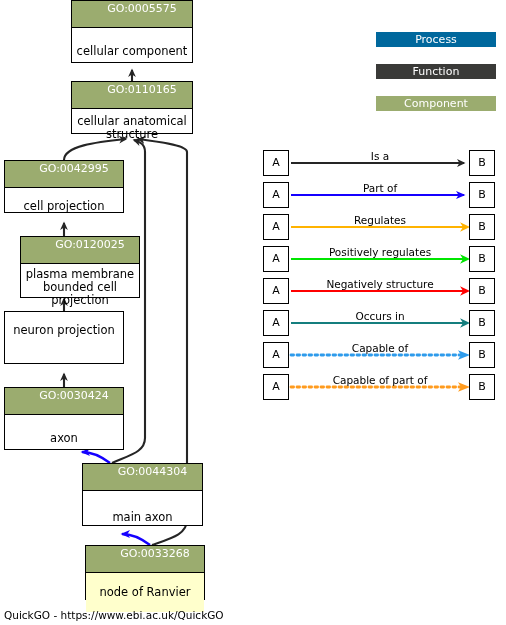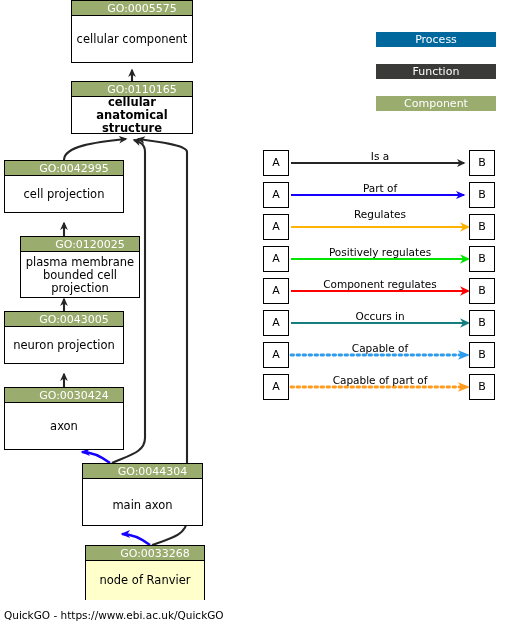--- a/index.html
+++ b/index.html
@@ -17,21 +17,21 @@
   
   .node{
     position:absolute;
     box-sizing:border-box;
     border:1px solid #000000;
     background:#ffffff;
     z-index:3;
   }
   .node .hdr{
     box-sizing:border-box;
-    height:15px;
+    height:27px;
     line-height:15px;
     background:#9BAC6F;
     color:#ffffff;
     font-size:11px;
     text-align:center;
     letter-spacing:0px;
     border-bottom:1px solid #000;
     white-space:nowrap;
     overflow:hidden;
     padding-left:20px;
@@ -178,35 +178,34 @@
     </g>
   </svg>
 
   <div class="node" style="left:71px;top:0px;width:122px;height:63px;">
     <div class="hdr">GO:0005575</div>
     <div class="body" style="height:47px;">cellular component</div>
   </div>
 
   <div class="node" style="left:71px;top:81px;width:122px;height:53px;">
     <div class="hdr">GO:0110165</div>
-    <div class="body" style="height:37px;font-weight:bold;">cellular anatomical structure</div>
+    <div class="body" style="height:37px;">cellular anatomical structure</div>
   </div>
 
   <div class="node" style="left:4px;top:160px;width:120px;height:53px;">
     <div class="hdr">GO:0042995</div>
     <div class="body" style="height:37px;">cell projection</div>
   </div>
 
   <div class="node" style="left:4px;top:236px;width:120px;height:62px;margin-left:16px;">
     <div class="hdr">GO:0120025</div>
     <div class="body" style="height:46px;">plasma membrane bounded cell projection</div>
   </div>
 
   <div class="node" style="left:4px;top:311px;width:120px;height:53px;">
-    <div class="hdr">GO:0043005</div>
     <div class="body" style="height:37px;">neuron projection</div>
   </div>
 
   <div class="node" style="left:4px;top:387px;width:120px;height:63px;">
     <div class="hdr">GO:0030424</div>
     <div class="body" style="height:47px;">axon</div>
   </div>
 
   <div class="node" style="left:44px;top:463px;width:121px;height:63px;margin-left:38px;">
     <div class="hdr">GO:0044304</div>
@@ -231,29 +230,29 @@
   <div class="ab" style="left:263px;top:150px;">A</div>
   <div class="ab" style="left:469px;top:150px;">B</div>
   <div class="relabel" style="left:380px;top:150px;">Is a</div>
 
   <div class="ab" style="left:263px;top:182px;">A</div>
   <div class="ab" style="left:469px;top:182px;">B</div>
   <div class="relabel" style="left:380px;top:182px;">Part of</div>
 
   <div class="ab" style="left:263px;top:214px;">A</div>
   <div class="ab" style="left:469px;top:214px;">B</div>
-  <div class="relabel" style="left:380px;top:208px;text-align:right;">Regulates</div>
+  <div class="relabel" style="left:380px;top:214px;text-align:right;">Regulates</div>
 
   <div class="ab" style="left:263px;top:246px;">A</div>
   <div class="ab" style="left:469px;top:246px;">B</div>
   <div class="relabel" style="left:380px;top:246px;">Positively regulates</div>
 
   <div class="ab" style="left:263px;top:278px;">A</div>
   <div class="ab" style="left:469px;top:278px;">B</div>
-  <div class="relabel" style="left:380px;top:278px;">Component regulates</div>
+  <div class="relabel" style="left:380px;top:278px;">Negatively structure</div>
 
   <div class="ab" style="left:263px;top:310px;">A</div>
   <div class="ab" style="left:469px;top:310px;">B</div>
   <div class="relabel" style="left:380px;top:310px;">Occurs in</div>
 
   <div class="ab" style="left:263px;top:342px;">A</div>
   <div class="ab" style="left:469px;top:342px;">B</div>
   <div class="relabel" style="left:380px;top:342px;">Capable of</div>
 
   <div class="ab" style="left:263px;top:374px;">A</div>

